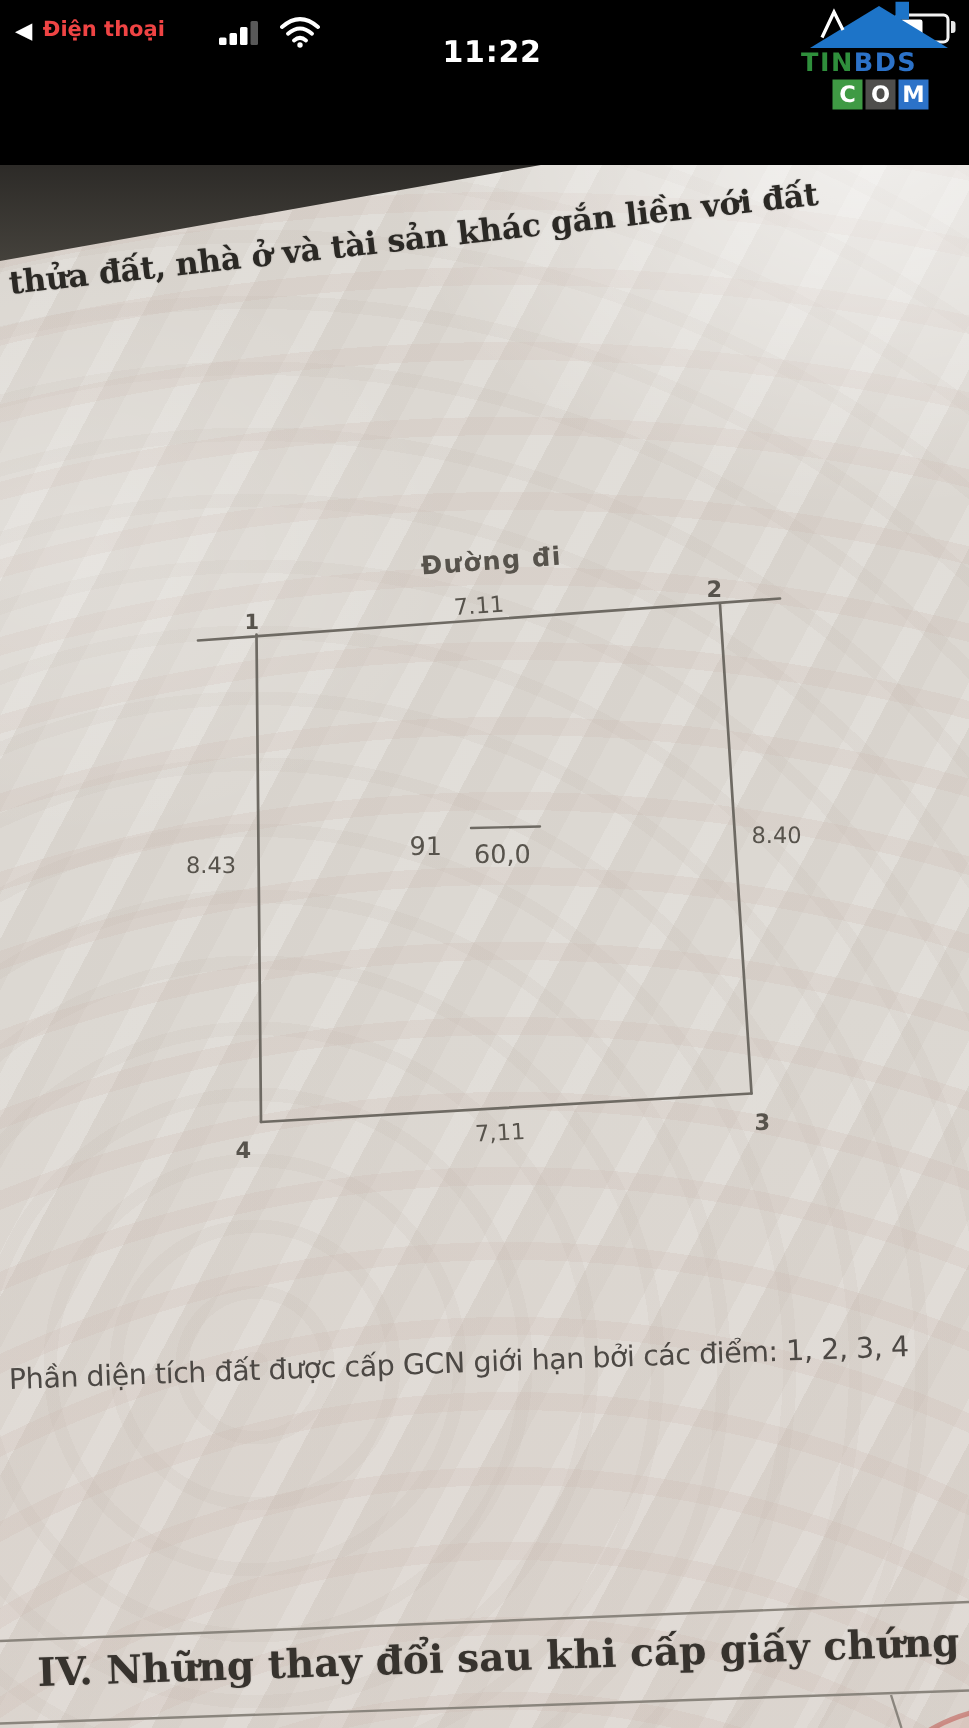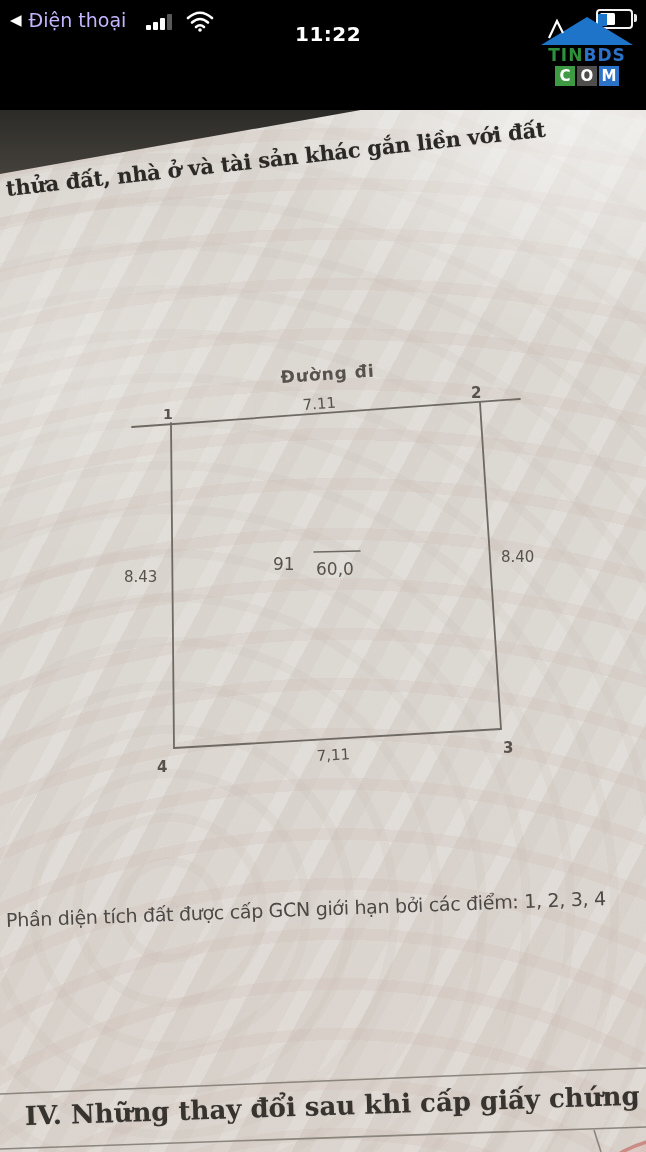--- a/index.html
+++ b/index.html
@@ -59,35 +59,35 @@
     clip-path:polygon(0 0,372px 0,0 66px);
   }
 
   
   .statusbar{
     position:absolute;left:0;top:0;width:646px;height:110px;background:#000;z-index:3;
     color:#fff;
   }
   .back{position:absolute;left:10px;top:9px;display:flex;align-items:center;gap:7px;cursor:pointer;}
   .back .chev{font-size:15px;line-height:22px;color:#fff;}
-  .back .app{font-size:19px;color:#c4b5fd;}
+  .back .app{font-size:14px;color:#ef4444;font-weight:bold;}
   .sigbars{position:absolute;left:146px;top:13px;width:34px;height:19px;}
   .sigbars span{position:absolute;bottom:2px;width:5px;background:#fff;border-radius:1px;}
   .sigbars .b1{left:0;height:5px;}
   .sigbars .b2{left:7px;height:8px;}
   .sigbars .b3{left:14px;height:12px;}
   .sigbars .b4{left:21px;height:16px;opacity:0.35;}
   .wifi{position:absolute;left:186px;top:11px;}
   .time{position:absolute;left:295px;top:22px;font-size:20px;font-weight:bold;letter-spacing:0.5px;}
   .battery{position:absolute;left:596px;top:9px;width:33px;height:16px;border:2px solid rgba(255,255,255,0.95);border-radius:4px;}
   .battery .fill{position:absolute;left:2px;top:2px;bottom:2px;width:15px;background:#fff;border-radius:1.5px;}
   .battery .tip{position:absolute;right:-6px;top:3px;width:3px;height:8px;background:rgba(255,255,255,0.9);border-radius:0 2px 2px 0;}
 
   
-  .watermark{position:absolute;left:534px;top:14px;width:106px;z-index:4;text-align:center;}
+  .watermark{position:absolute;left:534px;top:1px;width:106px;z-index:4;}
   .wm-brand{font-weight:bold;font-size:17px;letter-spacing:1px;margin-top:-5px;}
   .wm-brand .tin{color:#2f8f3c;}
   .wm-brand .bds{color:#2c72c8;}
   .wm-com{display:flex;gap:2px;justify-content:center;margin-top:1px;}
   .wm-com span{
     width:20px;height:20px;display:flex;align-items:center;justify-content:center;
     color:#fff;font-weight:bold;font-size:15px;
   }
   .wm-com .sq-c{background:#3f9a44;}
   .wm-com .sq-o{background:#4f4e4c;}

